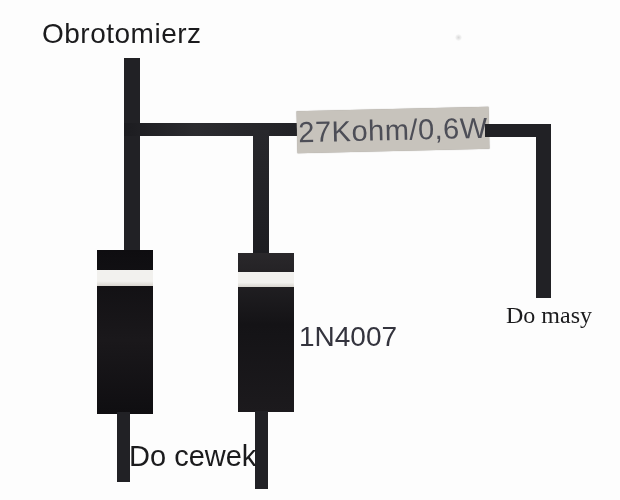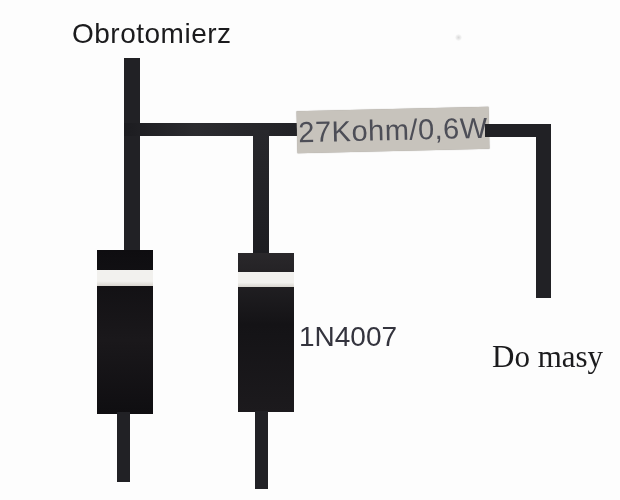--- a/index.html
+++ b/index.html
@@ -19,39 +19,39 @@
     color: var(--label-text, #1b1b1d);
     white-space: nowrap;
     line-height: 1;
   }
   .sans { font-family: "Liberation Sans", sans-serif; }
   .serif { font-family: "Liberation Serif", serif; }
 
   .wire { position: absolute; background: var(--wire, #212125); }
 
   
-  .lbl-obrotomierz { left: 72px; top: 20px; font-size: 28px; letter-spacing: 0.5px; }
+  .lbl-obrotomierz { left: 42px; top: 20px; font-size: 28px; letter-spacing: 0.5px; }
   .wire-tach-vertical   { left: 124px; top: 58px;  width: 16px; height: 195px; }
   .wire-junction-horiz  { left: 124px; top: 123px; width: 178px; height: 13px;
                           background: linear-gradient(90deg, #1c1c20, #2b2b2f 40%, #222226); }
   .resistor {
     position: absolute; left: 297px; top: 109px; width: 192px; height: 42px;
     background: var(--resistor-fill, #c7c3bc);
     transform: rotate(-1.3deg);
     display: flex; align-items: center; justify-content: center;
     box-shadow: 0 0 1px #9a968f;
   }
   .resistor span {
     font-size: 29px; letter-spacing: 0.5px;
     color: var(--resistor-text, #4d4e57);
     font-family: "Liberation Sans", sans-serif;
   }
   .wire-resistor-right  { left: 485px; top: 124px; width: 66px; height: 13px; }
   .wire-ground-vertical { left: 536px; top: 124px; width: 15px; height: 174px; }
-  .lbl-do-masy { left: 492px; top: 303px; font-size: 31px; margin-top: 38px; }
+  .lbl-do-masy { left: 506px; top: 303px; font-size: 24px; }
   .wire-diode-branch    { left: 253px; top: 130px; width: 16px; height: 124px;
                           background: linear-gradient(180deg, #28282c, #1d1d21); }
 
   .diode {
     position: absolute; width: 56px;
     background: linear-gradient(180deg, #0e0d10 0%, #1a181b 55%, #0f0e11 100%);
   }
   .diode-left  { left: 97px;  top: 250px; height: 164px; }
   .diode-right { left: 238px; top: 253px; height: 159px;
                  background: linear-gradient(180deg, #2a282b 0%, #141316 45%, #1c1a1d 100%); }
@@ -102,18 +102,19 @@
   </div>
 
   <div class="diode diode-right">
     <div class="band"></div>
   </div>
 
   <div class="wire lead-left-bottom"></div>
 
   <div class="wire lead-right-bottom"></div>
 
+  <div class="label sans lbl-do-cewek">Do cewek</div>
 
   <div class="label sans lbl-1n4007">1N4007</div>
 
   <div class="speck"></div>
 
 </div>
 
 </body></html>

